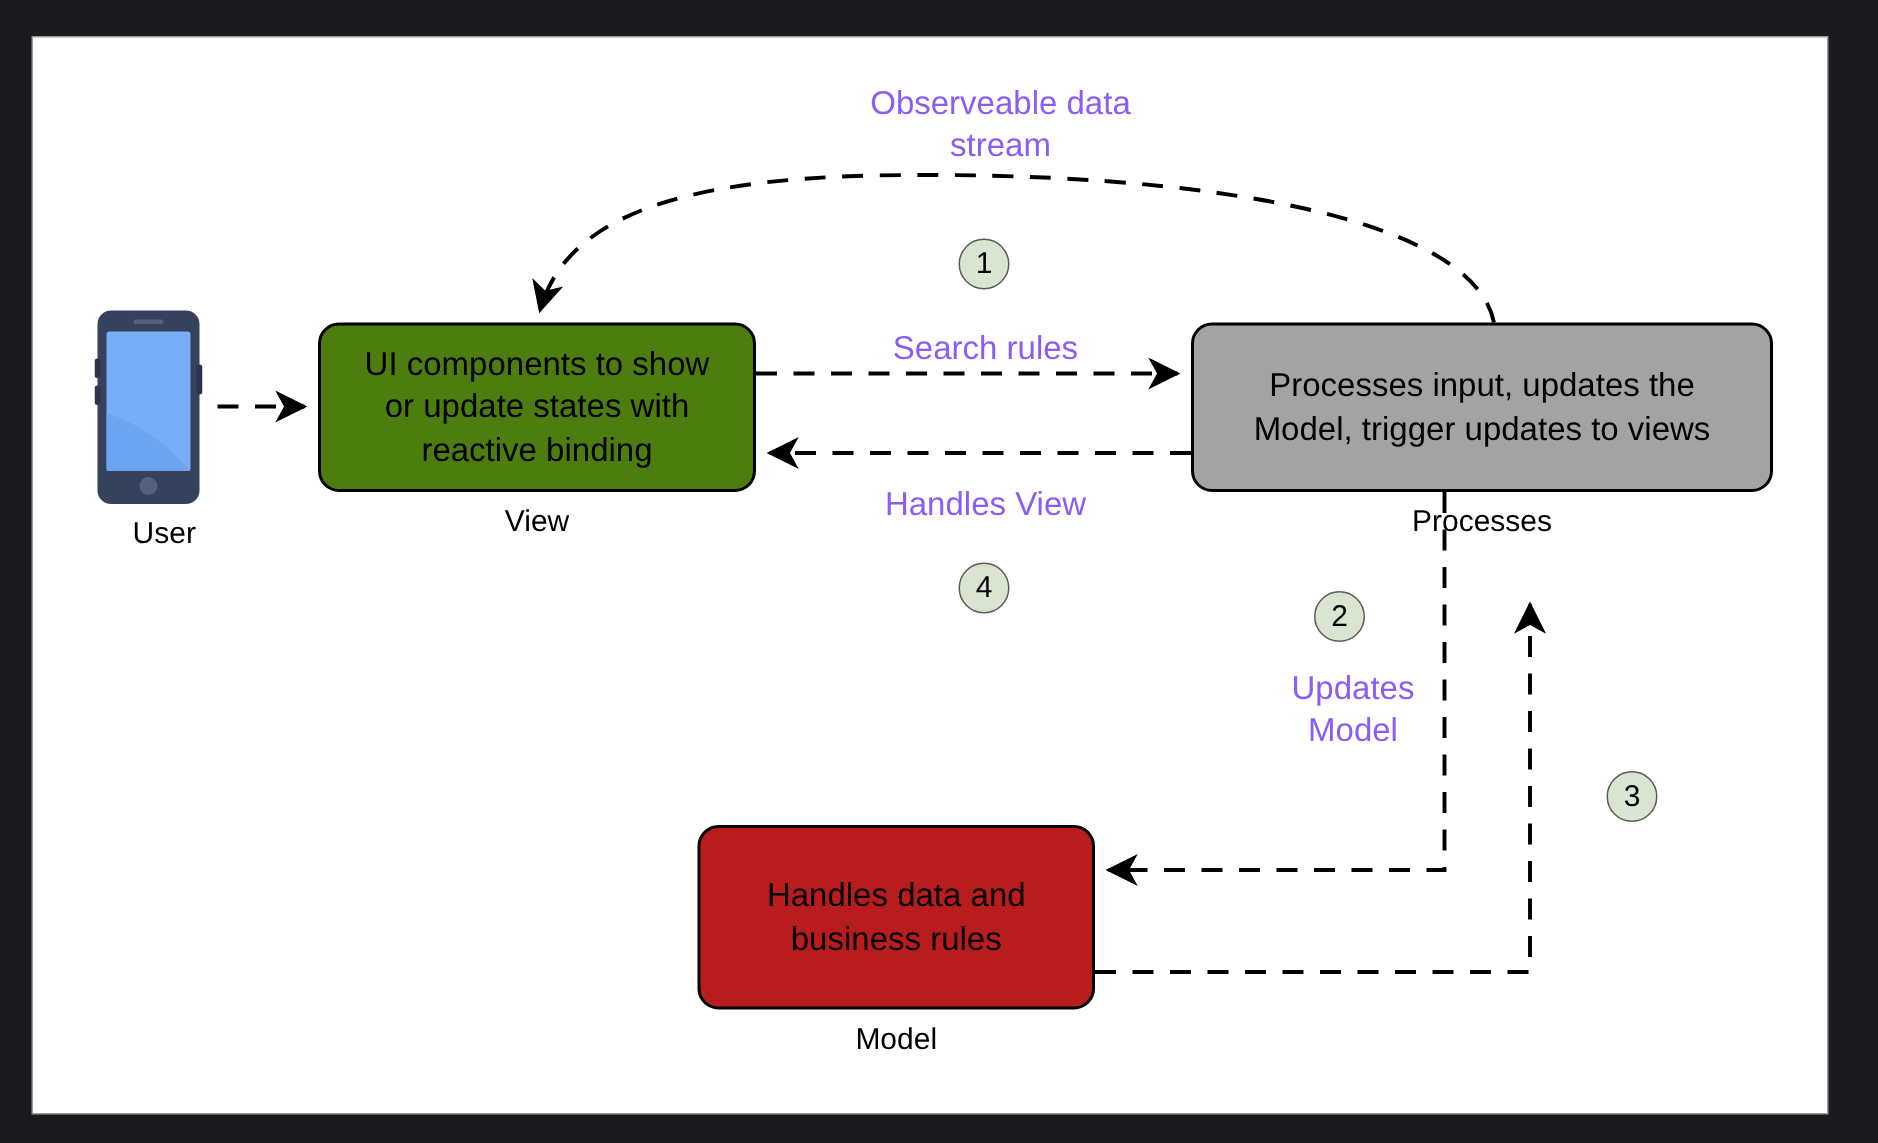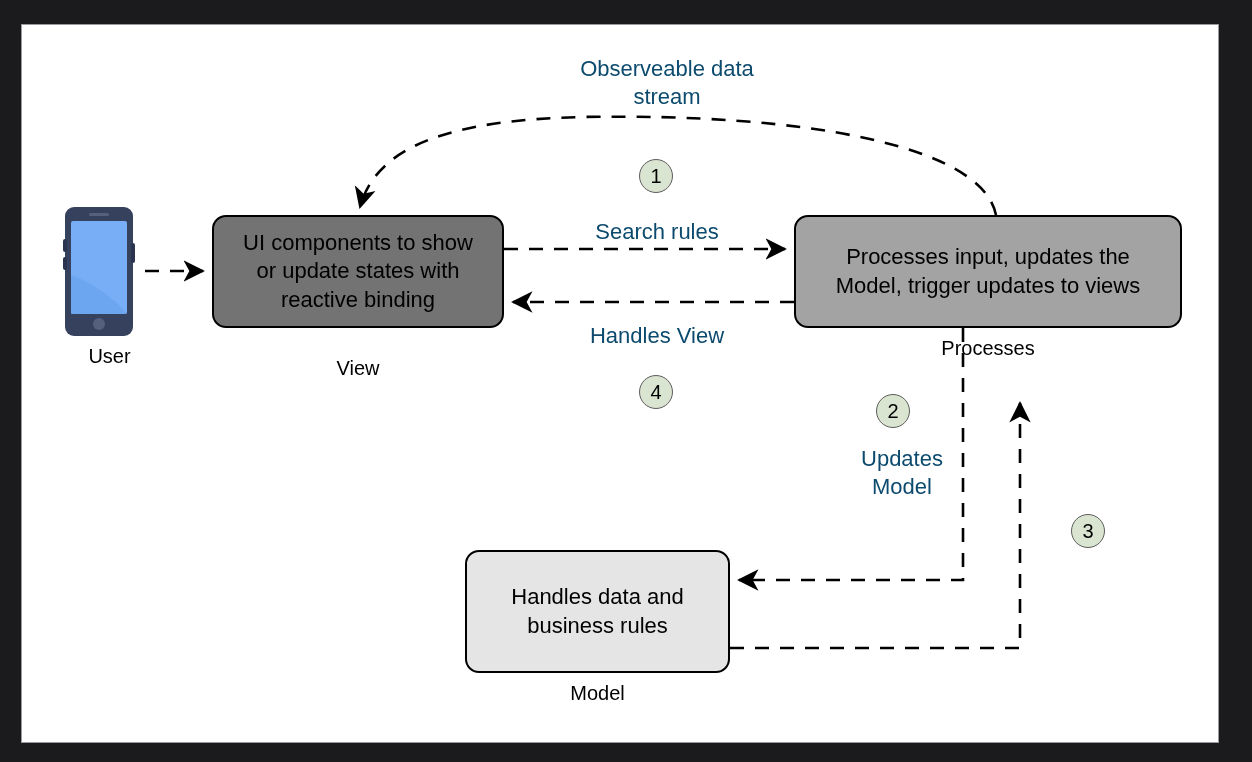--- a/index.html
+++ b/index.html
@@ -49,47 +49,47 @@
     text-align: center;
     color: #000000;
     font-size: 22px;
     line-height: 1.28;
     padding: 4px 10px;
     white-space: pre-line;
   }
   #view-node {
     left: 190px; top: 190px;
     width: 292px; height: 113px;
-    background: #737373;
+    background: #4d7c0f;
   }
   #viewmodel-node {
     left: 772px; top: 190px;
     width: 388px; height: 113px;
     background: #a3a3a3;
   }
   #model-node {
     left: 443px; top: 525px;
     width: 265px; height: 123px;
-    background: #e5e5e5;
+    background: #b91c1c;
   }
   .caption {
     position: absolute;
     color: #000000;
     font-size: 20px;
     text-align: center;
     white-space: nowrap;
   }
-  #view-caption   { left: 190px; top: 312px; width: 292px; margin-top: 20px; }
+  #view-caption   { left: 190px; top: 312px; width: 292px; }
   #vm-caption     { left: 772px; top: 312px; width: 388px; }
   #model-caption  { left: 443px; top: 657px; width: 265px; }
   #user-caption   { left: 20px;  top: 320px; width: 135px; }
 
   .edge-label {
     position: absolute;
-    color: #0c4a6e;
+    color: #8b5cf6;
     font-size: 22px;
     text-align: center;
     line-height: 1.28;
     white-space: pre-line;
   }
   #label-observable  { left: 470px; top: 30px;  width: 350px; }
   #label-search      { left: 500px; top: 193px; width: 270px; }
   #label-updatesview { left: 500px; top: 297px; width: 270px; }
   #label-updatesmodel{ left: 790px; top: 420px; width: 180px; }
   #label-response    { left: 1000px; top: 452px; width: 175px; text-align: left;}

